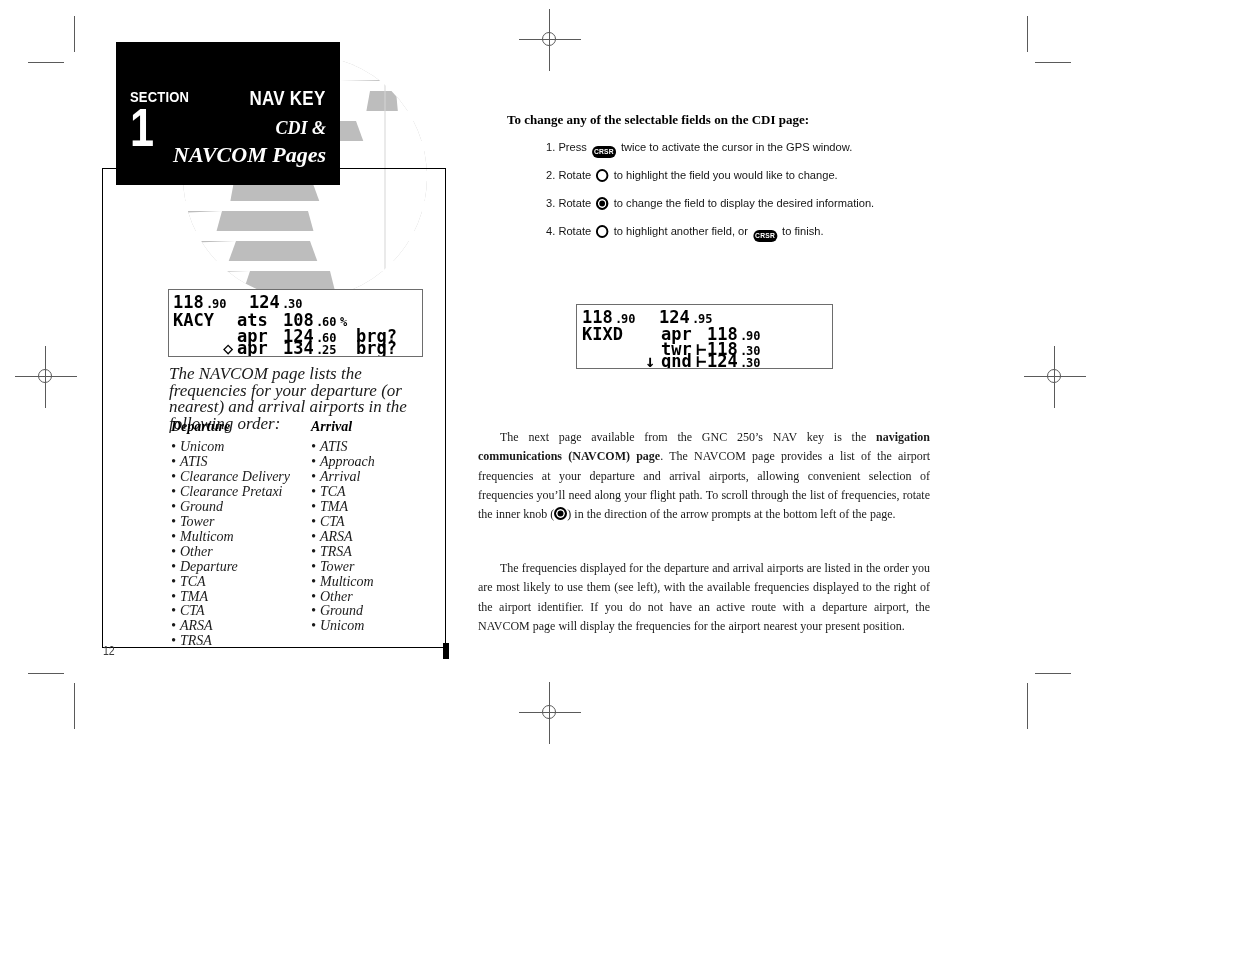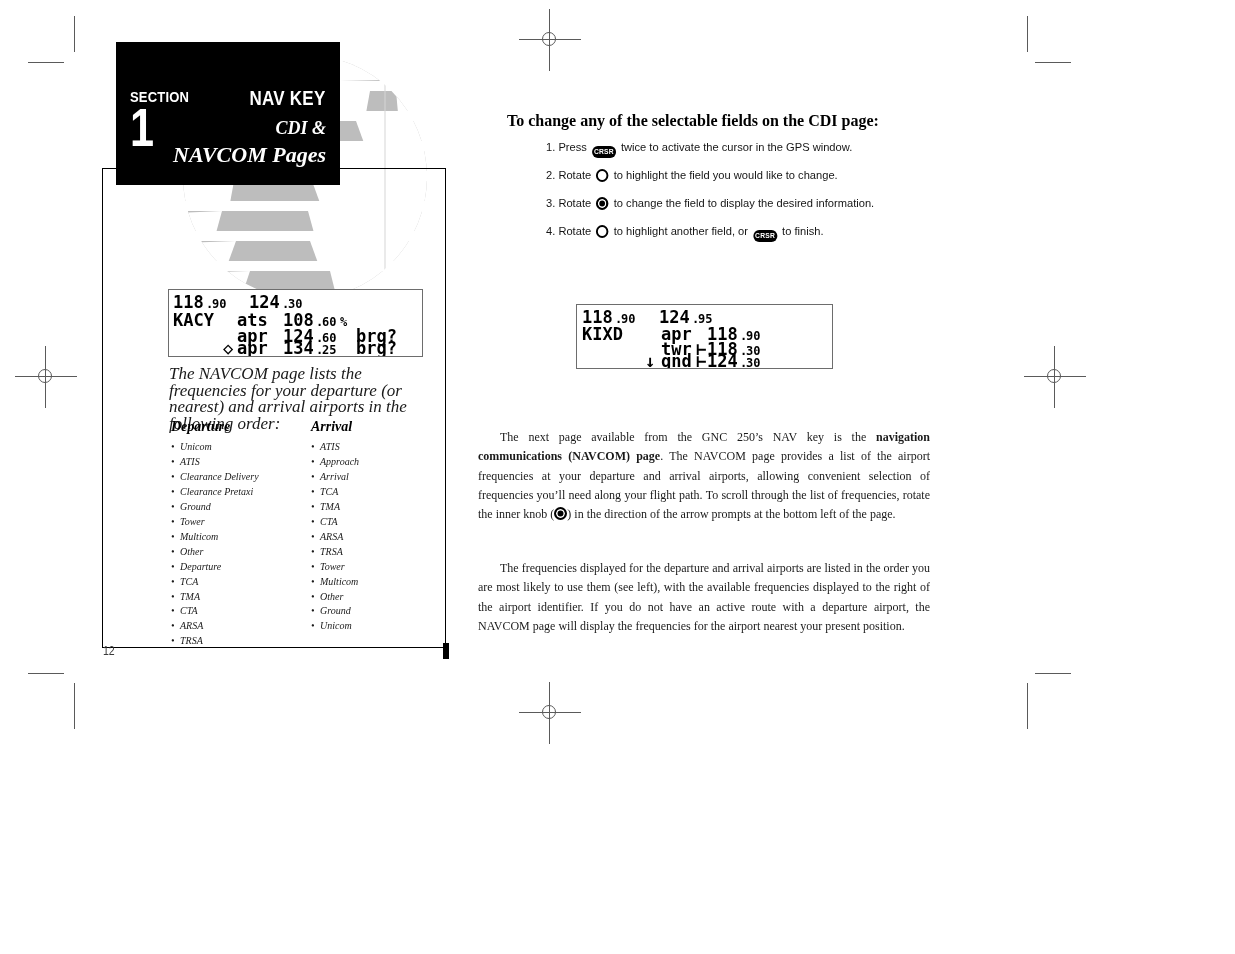--- a/index.html
+++ b/index.html
@@ -44,30 +44,30 @@
   .lcd{position:absolute;border:1px solid #6d6d6d;background:#fff;box-sizing:border-box;
        font-family:"DejaVu Sans Mono", monospace;z-index:6;}
   .lcd svg{display:block;}
 
   
   .caption{position:absolute;left:161px;top:366px;width:252px;
      font-family:"Liberation Serif", serif;font-style:italic;font-size:17px;line-height:16.6px;color:#1a1a1a;z-index:6;}
   .col-head{position:absolute;font-family:"Liberation Serif", serif;font-style:italic;
      font-weight:bold;font-size:14px;color:#000;z-index:6;}
   .freq-list{position:absolute;font-family:"Liberation Serif", serif;font-style:italic;
-     font-size:10px;line-height:14.95px;color:#1a1a1a;z-index:6;}
+     font-size:14px;line-height:14.95px;color:#1a1a1a;z-index:6;}
   .freq-list div{white-space:nowrap;}
   .bull{display:inline-block;width:9px;}
 
   .pagenum{position:absolute;left:95px;top:644px;font-family:"Liberation Sans", sans-serif;
      font-size:12px;color:#3a3a3a;transform:scaleX(.88);transform-origin:left top;z-index:6;}
 
   
   .steps-head{position:absolute;left:499px;top:112px;
-     font-family:"Liberation Serif", serif;font-weight:bold;font-size:16px;color:#000;z-index:6;}
+     font-family:"Liberation Serif", serif;font-weight:bold;font-size:13px;color:#000;z-index:6;}
   .step{position:absolute;font-family:"Liberation Sans", sans-serif;font-size:11.6px;color:#151515;
      white-space:nowrap;z-index:6;transform:scaleX(.96);transform-origin:left top;}
   .crsr{display:inline-block;vertical-align:-3px;width:25px;height:12px;border-radius:6px;background:#000;
      color:#fff;font-family:"Liberation Sans", sans-serif;font-weight:bold;font-size:7px;line-height:12px;
      text-align:center;letter-spacing:.2px;margin:0 2px;}
   .knob{display:inline-block;vertical-align:-3px;width:13px;height:13px;border-radius:50%;
      border:2px solid #000;box-sizing:border-box;background:#fff;margin:0 2px;}
   .knob.filled{background:#000;box-shadow:inset 0 0 0 1.5px #fff;}
 
   .para{position:absolute;width:452px;font-family:"Liberation Serif", serif;font-size:12px;

